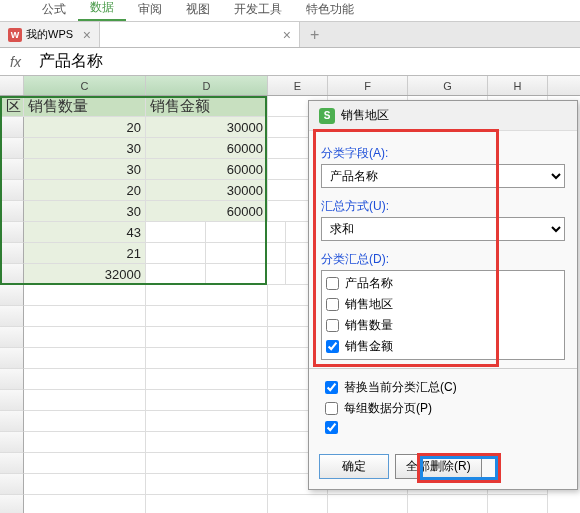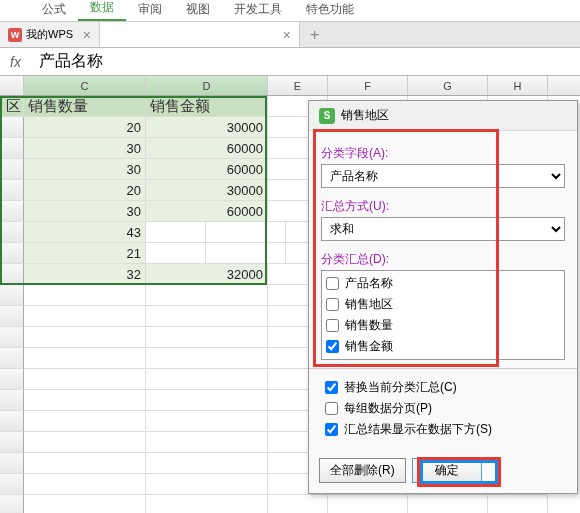--- a/index.html
+++ b/index.html
@@ -35,21 +35,21 @@
   .cell.hdr { background: #c8e0c0; font-size: 15px; justify-content: flex-start; color: #333; }
   .cell.dat { background: #e8f0e0; justify-content: flex-end; }
   .cell.plain { background: #fff; }
   
   .sel-border { position: absolute; border: 2px solid #2e7d32; pointer-events: none; }
   
   .dialog { position: absolute; top: 100px; left: 308px; width: 270px; background: #f9f9f9; border: 1px solid #999; box-shadow: 2px 2px 6px rgba(0,0,0,0.25); font-size: 12px; }
   .dlg-title { display: flex; align-items: center; gap: 6px; padding: 6px 10px; background: #f0f0f0; border-bottom: 1px solid #ddd; }
   .dlg-icon { width: 16px; height: 16px; background: #4caf50; color: #fff; border-radius: 3px; display: flex; align-items: center; justify-content: center; font-weight: bold; font-size: 10px; }
   .dlg-body { padding: 10px 12px; }
-  .dlg-label { margin: 4px 0 2px; color: #a21caf; }
+  .dlg-label { margin: 4px 0 2px; color: #1d4ed8; }
   .dlg-combo { width: 100%; border: 1px solid #999; background: #fff; padding: 3px 4px; font-size: 12px; font-family: inherit; margin-bottom: 6px; }
   .dlg-list { border: 1px solid #999; background: #fff; padding: 2px 0; margin-bottom: 8px; }
   .dlg-check { display: flex; align-items: center; gap: 6px; padding: 2px 4px; }
   .dlg-check input { width: 13px; height: 13px; }
   .dlg-sep { border-top: 1px solid #ccc; margin: 4px -12px 8px; }
   .dlg-buttons { display: flex; gap: 6px; padding: 8px 10px 10px; justify-content: flex-start; }
   .dlg-btn { border: 1px solid #888; background: linear-gradient(#fff,#e8e8e8); padding: 3px 10px; font-size: 12px; font-family: inherit; cursor: pointer; min-width: 70px; }
   .dlg-btn.primary { border: 1px solid #5b9bd5; }
   
   .hl-red { position: absolute; border: 3px solid #e53935; pointer-events: none; }
@@ -162,21 +162,20 @@
       <div class="row">
         <div class="rownum"></div>
         <div class="cell dat" style="width:122px">21</div>
         <div class="cell plain" style="width:60px"></div>
         <div class="cell plain" style="width:80px"></div>
         <div class="cell plain" style="width:80px"></div>
         <div class="cell plain" style="width:60px"></div>
       </div>
       <div class="row">
         <div class="rownum"></div>
-        <div class="cell dat" style="width:122px">32</div>
         <div class="cell dat" style="width:122px">32000</div>
         <div class="cell plain" style="width:60px"></div>
         <div class="cell plain" style="width:80px"></div>
         <div class="cell plain" style="width:80px"></div>
         <div class="cell plain" style="width:60px"></div>
       </div>
       <div class="row">
         <div class="rownum"></div>
         <div class="cell plain" style="width:122px"></div>
         <div class="cell plain" style="width:122px"></div>
@@ -318,25 +317,24 @@
         <label class="dlg-check">
           <input type="checkbox" checked="" style="">
           <span>替换当前分类汇总(C)</span>
         </label>
         <label class="dlg-check">
           <input type="checkbox" style="">
           <span>每组数据分页(P)</span>
         </label>
         <label class="dlg-check">
           <input type="checkbox" checked="" style="">
-          <span>汇总结果显示在数据下方(S)</span>
         </label>
       </div>
   </div>
   <div class="dlg-buttons">
+    <button class="dlg-btn primary">确定</button>
     <button class="dlg-btn">全部删除(R)</button>
-    <button class="dlg-btn primary">确定</button>
   </div>
 
   <div class="hl-red" style="top:28px;left:4px;width:186px;height:238px;"></div>
   <div class="hl-red" style="bottom:6px;left:108px;width:84px;height:30px;"></div>
   <div class="hl-blue" style="bottom:9px;left:111px;width:78px;height:24px;"></div>
 </div>
 
 </body></html>

